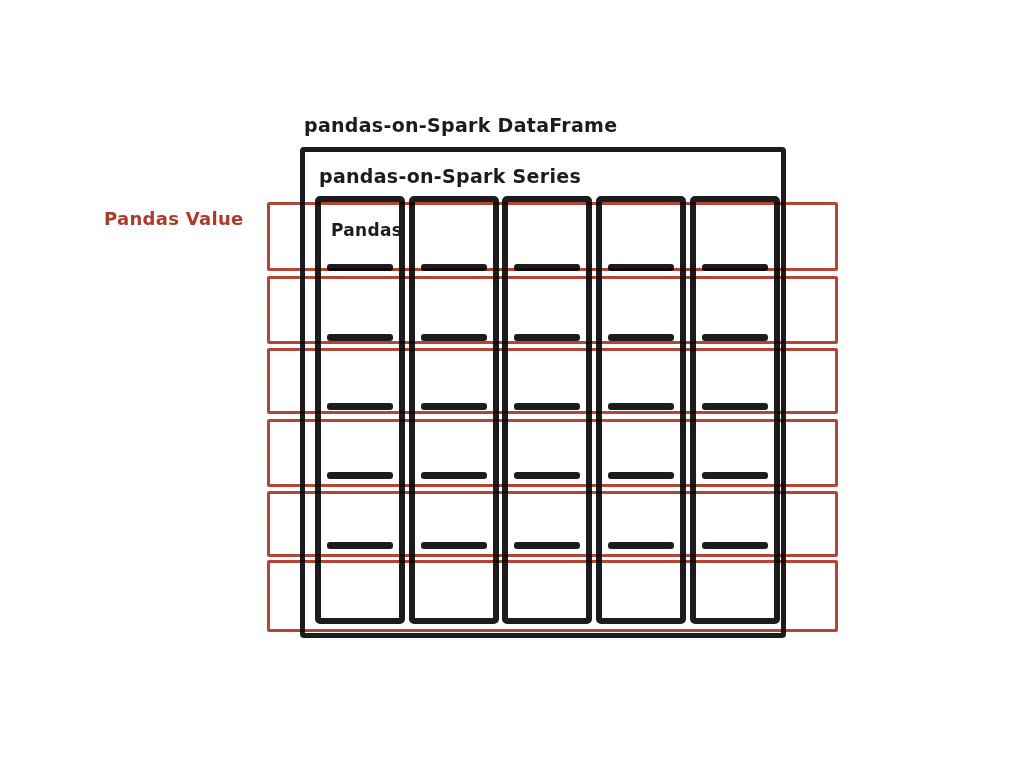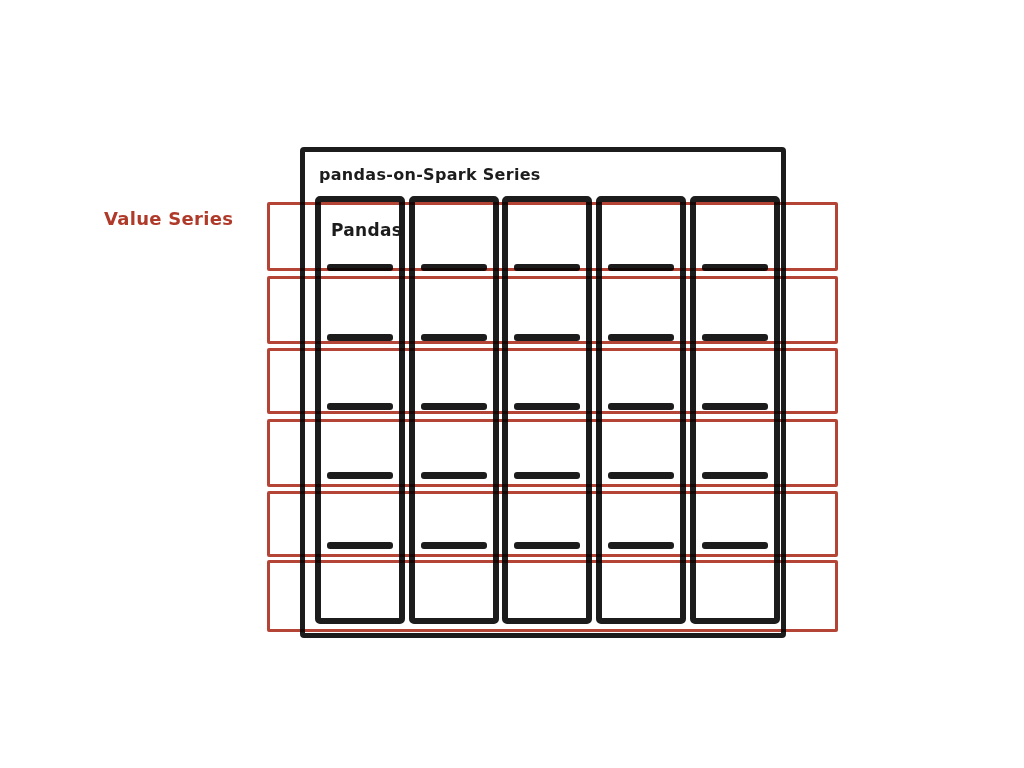--- a/index.html
+++ b/index.html
@@ -35,21 +35,21 @@
     width: 486px;
     height: 491px;
     border: 5px solid var(--ink, #1c1c1c);
     border-radius: 4px;
     box-sizing: border-box;
     background: transparent;
   }
   .series-label {
     left: 319px;
     top: 165px;
-    font-size: 16px;
+    font-size: 19px;
     color: var(--ink, #1c1c1c);
   }
   .pandas-label {
     left: 104px;
     top: 208px;
     font-size: 18px;
     color: var(--red, #b03a2a);
   }
   .value-label {
     left: 331px;
@@ -94,26 +94,27 @@
     mix-blend-mode: multiply;
     opacity: 0.95;
     z-index: 4;
   }
 </style>
 </head>
 <body>
 
 <div class="canvas">
 
+  <div class="hand-text df-title">pandas-on-Spark DataFrame</div>
 
   <div class="df-box"></div>
 
   <div class="hand-text series-label">pandas-on-Spark Series</div>
 
-  <div class="hand-text pandas-label">Value Series</div>
+  <div class="hand-text pandas-label">Pandas Value</div>
 
   <div class="hand-text value-label">Pandas</div>
 
   <div>
       <div class="col" style="left: 315px;">
         <div class="cell">
           <div class="dash"></div>
         </div>
         <div class="cell">
           <div class="dash"></div>

